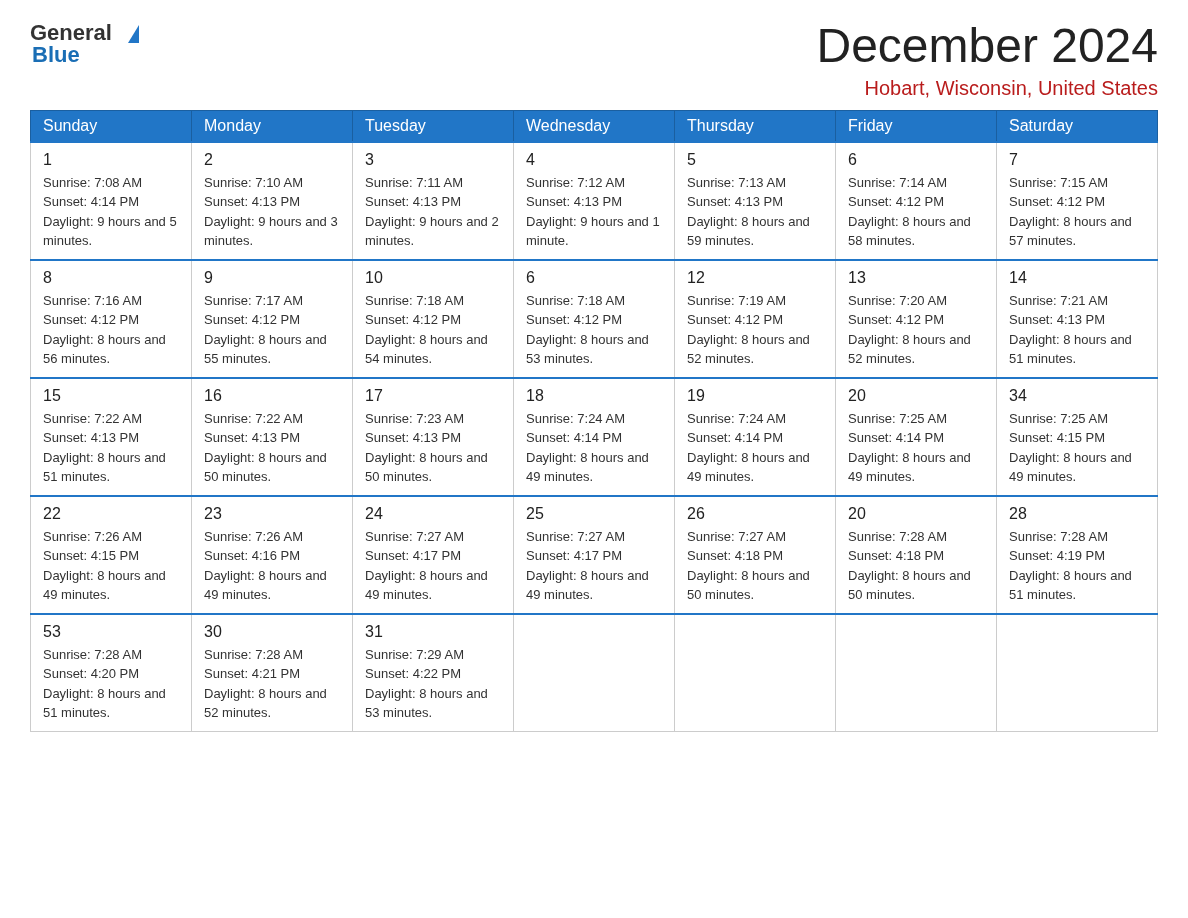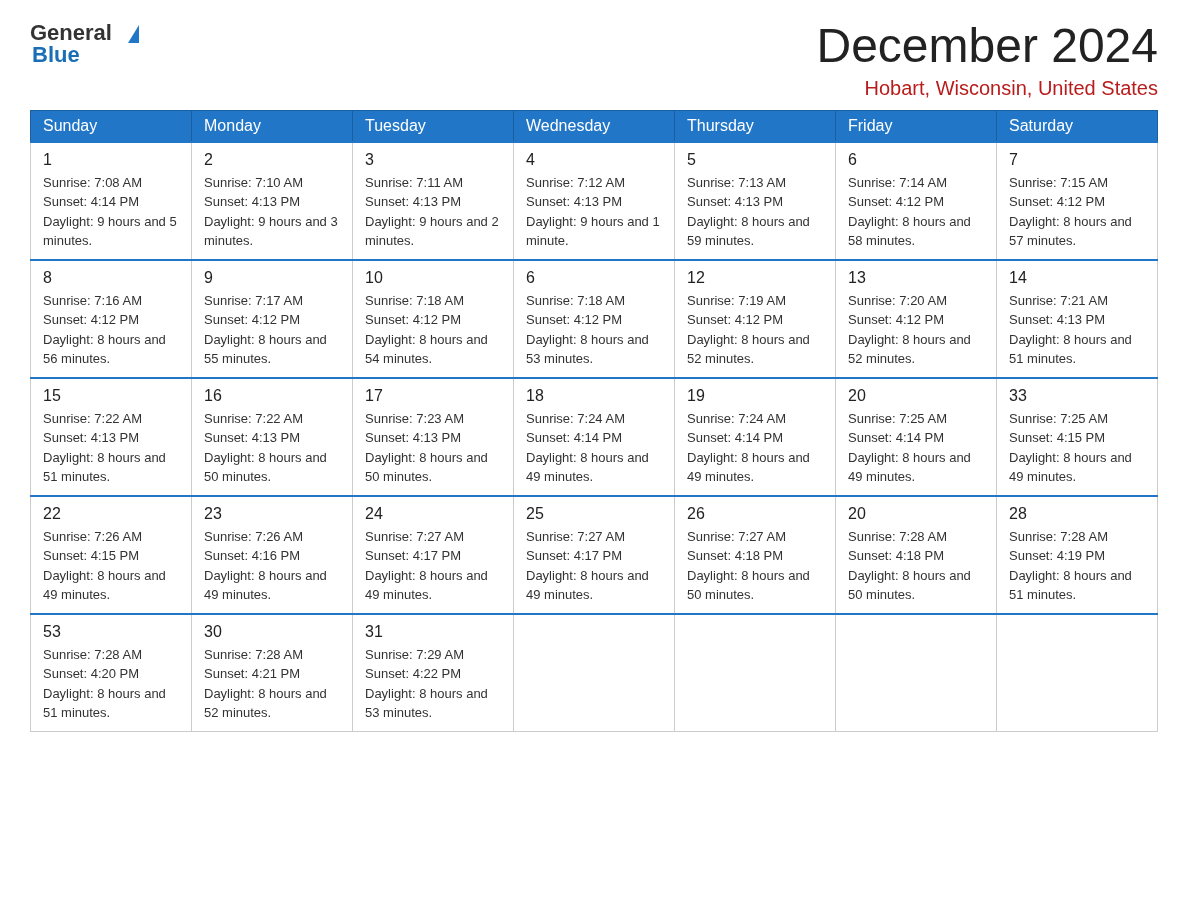--- a/index.html
+++ b/index.html
@@ -201,21 +201,21 @@
         </td>
         <td>
           <span class="day-number">19</span>
           <div class="day-info">Sunrise: 7:24 AM<br>Sunset: 4:14 PM<br>Daylight: 8 hours and 49 minutes.</div>
         </td>
         <td>
           <span class="day-number">20</span>
           <div class="day-info">Sunrise: 7:25 AM<br>Sunset: 4:14 PM<br>Daylight: 8 hours and 49 minutes.</div>
         </td>
         <td>
-          <span class="day-number">33</span>
+          <span class="day-number">34</span>
           <div class="day-info">Sunrise: 7:25 AM<br>Sunset: 4:15 PM<br>Daylight: 8 hours and 49 minutes.</div>
         </td>
       </tr>
       <tr>
         <td>
           <span class="day-number">22</span>
           <div class="day-info">Sunrise: 7:26 AM<br>Sunset: 4:15 PM<br>Daylight: 8 hours and 49 minutes.</div>
         </td>
         <td>
           <span class="day-number">23</span>

